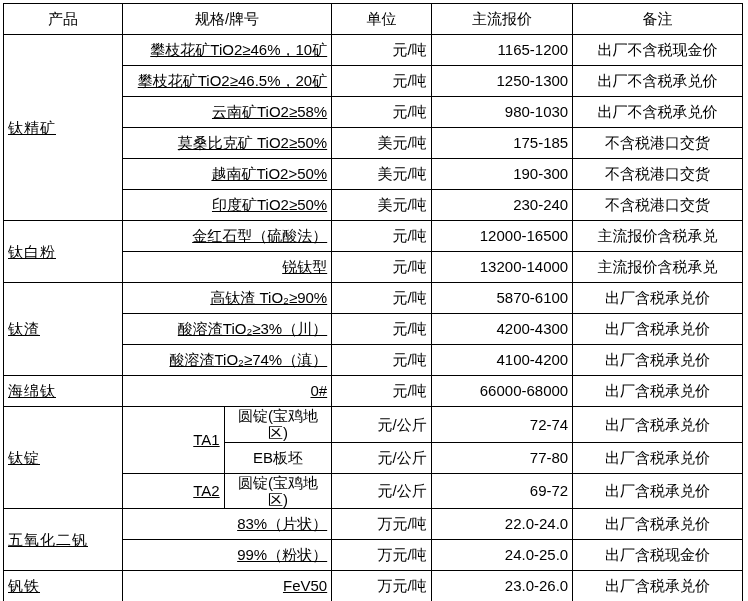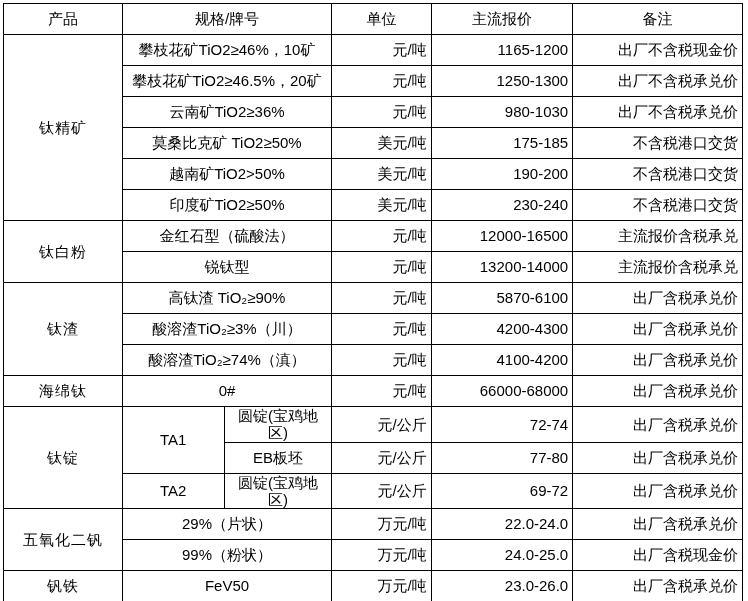--- a/index.html
+++ b/index.html
@@ -27,40 +27,41 @@
     height: 30px;
     vertical-align: middle;
     font-weight: normal;
   }
   .hdr {
     text-align: center;
     font-weight: bold;
     font-size: 16px;
   }
   .cat {
-    text-align: center;
     font-weight: bold;
     font-size: 16px;
     letter-spacing: 1px;
+    text-decoration: underline;
   }
   .spec {
-    text-align: center;
+    text-align: right;
+    text-decoration: underline;
   }
   .spec-c {
     text-align: center;
     margin-top: 41px;
   }
   .unit {
     text-align: right;
   }
   .price {
     text-align: right;
   }
   .note {
-    text-align: right;
+    text-align: center;
   }
   
   col.c-cat   { width: 105px; }
   col.c-spec  { width: 185px; }
   col.c-spec2 { width: 0px; }
   col.c-unit  { width: 88px; }
   col.c-price { width: 125px; }
   col.c-note  { width: 150px; }
 </style>
 </head>
@@ -92,35 +93,35 @@
         <td class="price">1165-1200</td>
         <td class="note">出厂不含税现金价</td>
       </tr>
       <tr>
         <td class="spec" colspan="2">攀枝花矿TiO2≥46.5%，20矿</td>
         <td class="unit">元/吨</td>
         <td class="price">1250-1300</td>
         <td class="note">出厂不含税承兑价</td>
       </tr>
       <tr>
-        <td class="spec" colspan="2">云南矿TiO2≥36%</td>
+        <td class="spec" colspan="2">云南矿TiO2≥58%</td>
         <td class="unit">元/吨</td>
         <td class="price">980-1030</td>
         <td class="note">出厂不含税承兑价</td>
       </tr>
       <tr>
         <td class="spec" colspan="2">莫桑比克矿 TiO2≥50%</td>
         <td class="unit">美元/吨</td>
         <td class="price">175-185</td>
         <td class="note">不含税港口交货</td>
       </tr>
       <tr>
         <td class="spec" colspan="2">越南矿TiO2&gt;50%</td>
         <td class="unit">美元/吨</td>
-        <td class="price">190-200</td>
+        <td class="price">190-300</td>
         <td class="note">不含税港口交货</td>
       </tr>
       <tr>
         <td class="spec" colspan="2">印度矿TiO2≥50%</td>
         <td class="unit">美元/吨</td>
         <td class="price">230-240</td>
         <td class="note">不含税港口交货</td>
       </tr>
       <tr>
         <td class="cat" rowspan="2">钛白粉</td>
@@ -177,21 +178,21 @@
       </tr>
       <tr>
         <td class="spec" rowspan="1">TA2</td>
         <td class="spec-c">圆锭(宝鸡地区)</td>
         <td class="unit">元/公斤</td>
         <td class="price">69-72</td>
         <td class="note">出厂含税承兑价</td>
       </tr>
       <tr>
         <td class="cat" rowspan="2">五氧化二钒</td>
-        <td class="spec" colspan="2">29%（片状）</td>
+        <td class="spec" colspan="2">83%（片状）</td>
         <td class="unit">万元/吨</td>
         <td class="price">22.0-24.0</td>
         <td class="note">出厂含税承兑价</td>
       </tr>
       <tr>
         <td class="spec" colspan="2">99%（粉状）</td>
         <td class="unit">万元/吨</td>
         <td class="price">24.0-25.0</td>
         <td class="note">出厂含税现金价</td>
       </tr>

